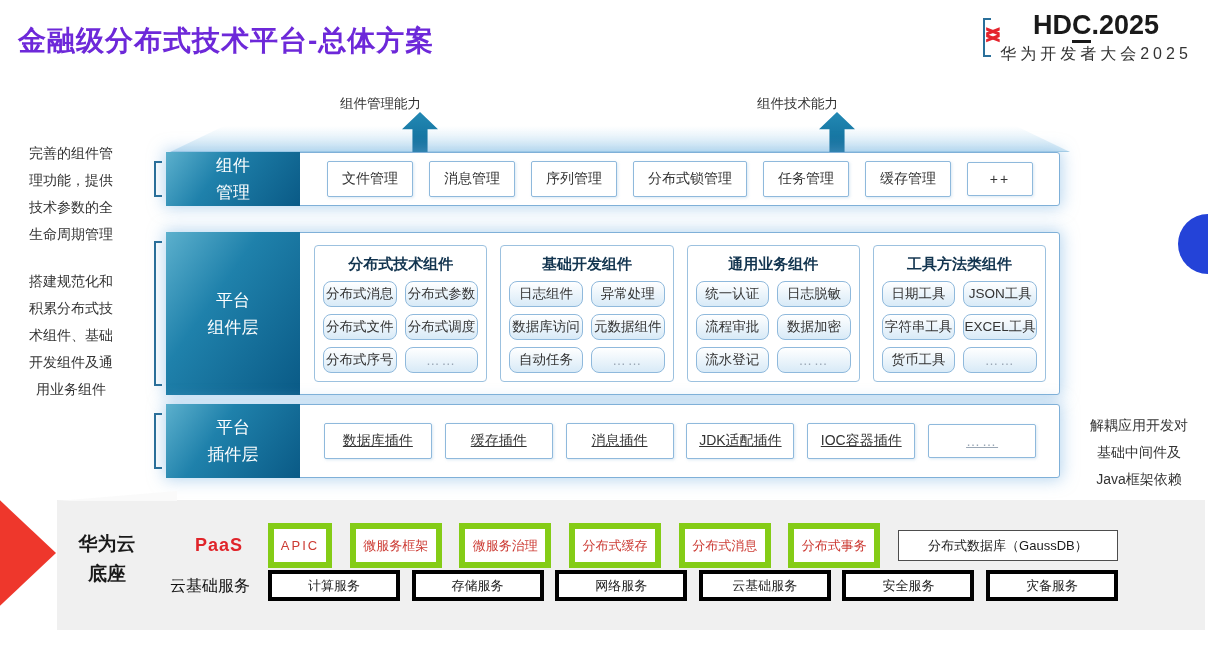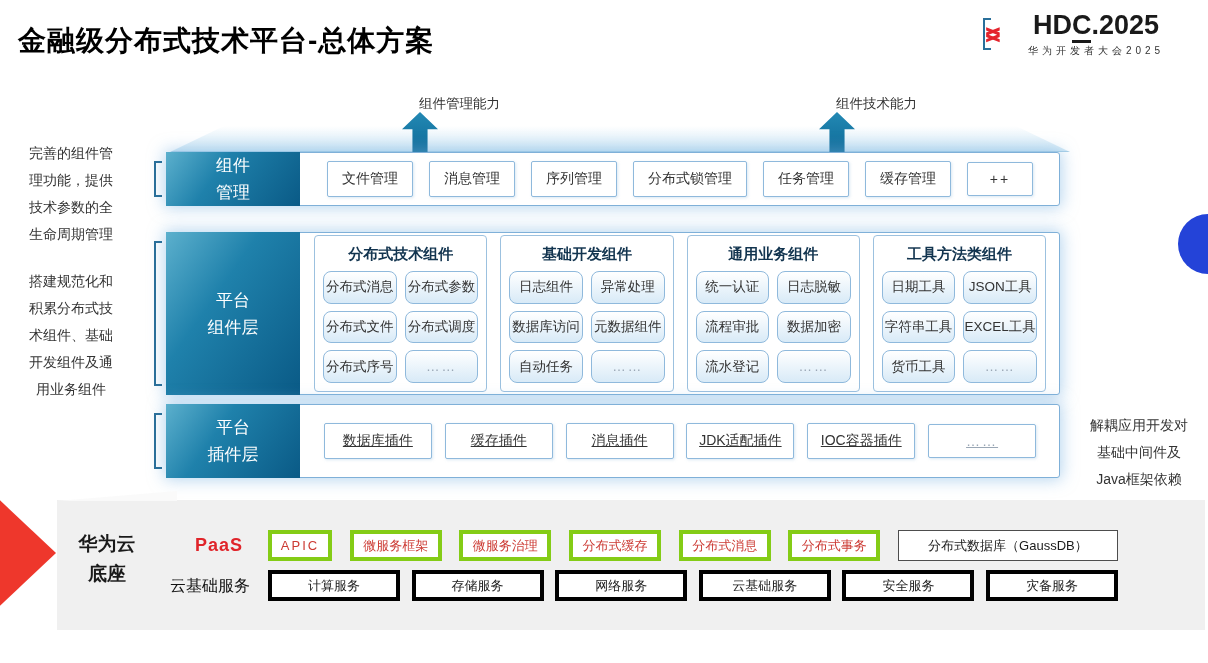--- a/index.html
+++ b/index.html
@@ -1,41 +1,41 @@
 <!DOCTYPE html>
 <html><head>
 <meta charset="utf-8">
 <style>
   * { margin:0; padding:0; box-sizing:border-box; }
   html,body { background:#ffffff; }
   body { font-family:"Liberation Sans","DejaVu Sans",sans-serif; }
   .page { position:relative; width:1208px; height:663px; background:#fff; overflow:hidden; }
 
   
-  .title { position:absolute; left:18px; top:22px; font-size:28px; font-weight:800; color:#000000; letter-spacing:1px; }
+  .title { position:absolute; left:18px; top:22px; font-size:28px; font-weight:800; color:#6d28d9; letter-spacing:1px; }
   .logo { position:absolute; right:12px; top:10px; width:200px; text-align:center; }
   .logo-main { font-size:27px; font-weight:800; color:#1a1a1a; white-space:nowrap; }
   .logo-main .bracket { color:#e4232c; }
   .logo-main .uline { border-bottom:3px solid #1a1a1a; }
-  .logo-sub { margin-top:3px; font-size:10px; letter-spacing:4px; color:#333; white-space:nowrap; }
+  .logo-sub { margin-top:3px; font-size:16px; letter-spacing:4px; color:#333; white-space:nowrap; }
 
   .circle-right { position:absolute; right:-30px; top:214px; width:60px; height:60px; border-radius:50%; background:#2443d8; }
 
   
   .ann { position:absolute; font-size:14px; color:#333; line-height:27px; white-space:pre-line; text-align:center; }
   .ann-left-1 { left:20px; top:140px; width:102px; }
   .ann-left-2 { left:20px; top:268px; width:102px; }
   .ann-right  { right:6px; top:412px; width:126px; }
 
   
   .band { position:absolute; left:170px; top:126px; width:900px; height:26px;
           background:linear-gradient(#ffffff, #cfe7f5);
           clip-path:polygon(6% 0, 94% 0, 100% 100%, 0 100%);
           border-bottom:1px solid #a9cfe6; }
-  .arrow-label { position:absolute; top:95px; width:160px; text-align:right; font-size:13.5px; color:#333; }
+  .arrow-label { position:absolute; top:95px; width:160px; text-align:left; font-size:13.5px; color:#333; }
   .up-arrow { position:absolute; top:112px; width:36px; height:41px; background:linear-gradient(#2389b4,#0e6a97);
               clip-path:polygon(50% 0, 100% 42%, 71% 42%, 71% 100%, 29% 100%, 29% 42%, 0 42%); }
 
   
   .row { position:absolute; left:166px; width:894px; background:#fff;
          border:1.5px solid #7fb0d8; border-radius:3px;
          box-shadow:0 0 16px 2px rgba(125,180,225,.55); }
   .row-1 { top:152px; height:54px; }
   .row-2 { top:232px; height:163px; }
   .row-3 { top:404px; height:74px; }
@@ -48,21 +48,21 @@
   .row-content { margin-left:134px; height:100%; display:flex; align-items:center; justify-content:space-evenly; padding:0 10px; }
 
   .pill { border:1px solid #8fb9dc; border-radius:2px; background:#fff; color:#333;
           font-size:14px; padding:8px 14px; white-space:nowrap; text-align:center;
           box-shadow:1px 1px 3px rgba(150,190,220,.35); }
   .pill.wide { min-width:108px; padding:8px 2px;text-decoration:underline; }
   .pill.plus { min-width:66px; letter-spacing:2px; }
   .dots { color:#9aa7b5 !important; letter-spacing:2px; }
 
   
-  .columns { margin-left:134px; height:100%; display:flex; gap:13px; padding:2px 13px; }
+  .columns { margin-left:134px; height:100%; display:flex; gap:13px; padding:12px 13px; }
   .col { flex:1; border:1px solid #9cc1df; border-radius:4px; background:#fff; padding:5px 8px 8px;
          display:flex; flex-direction:column; }
   .col-title { font-size:15px; font-weight:bold; color:#12344f; text-align:center; padding:4px 0 7px; }
   .col-grid { flex:1; display:grid; grid-template-columns:1fr 1fr; gap:7px 8px; }
   .cell { border:1px solid #8fb9dc; border-radius:8px; background:linear-gradient(#ffffff,#d8eaf7);
           color:#333; font-size:13.5px; display:flex; align-items:center; justify-content:center; white-space:nowrap; }
 
   
   .cloud { position:absolute; left:57px; top:500px; width:1148px; height:130px; background:#f0f0f0; }
   .cloud-fold { position:absolute; left:0; top:-9px; width:120px; height:10px; background:#fafafa;
@@ -70,21 +70,21 @@
   .red-wedge { position:absolute; left:0; top:497px; width:56px; height:112px; background:#ee372c;
                clip-path:polygon(0 3%, 100% 50%, 0 97%); }
   .cloud-label { position:absolute; left:70px; top:529px; width:74px; font-size:19px; font-weight:800;
                  color:#1a1a1a; line-height:30px; text-align:center; white-space:pre-line; }
   .paas-label { position:absolute; left:186px; top:535px; width:66px; font-size:18px; font-weight:800;
                 color:#e0242a; letter-spacing:1px; text-align:center; }
   .iaas-label { position:absolute; left:166px; top:576px; width:88px; font-size:16px; color:#111; text-align:center; }
 
   .paas-row { position:absolute; left:268px; top:530px; width:850px; height:31px;
               display:flex; justify-content:space-between; align-items:center; }
-  .rbox { height:31px; border:4px solid #84cc16; background:#fff; color:#cc3a33; font-size:13px;
+  .rbox { height:45px; border:6px solid #84cc16; background:#fff; color:#cc3a33; font-size:13px;
           display:flex; align-items:center; justify-content:center; white-space:nowrap; }
   .rbox.apic { width:64px; letter-spacing:2px; }
   .rbox.std { width:92px; }
   .kbox { height:31px; border:1px solid #4d4d4d; background:#fff; color:#1a1a1a; font-size:13px;
           width:220px; display:flex; align-items:center; justify-content:center; white-space:nowrap; }
   .iaas-row { position:absolute; left:268px; top:570px; width:850px; height:31px;
               display:flex; justify-content:space-between; align-items:center; }
   .gbox { height:31px; width:132px; border:4px solid #000000; background:#fff; color:#222; font-size:13px;
           display:flex; align-items:center; justify-content:center; white-space:nowrap; }
 </style>

